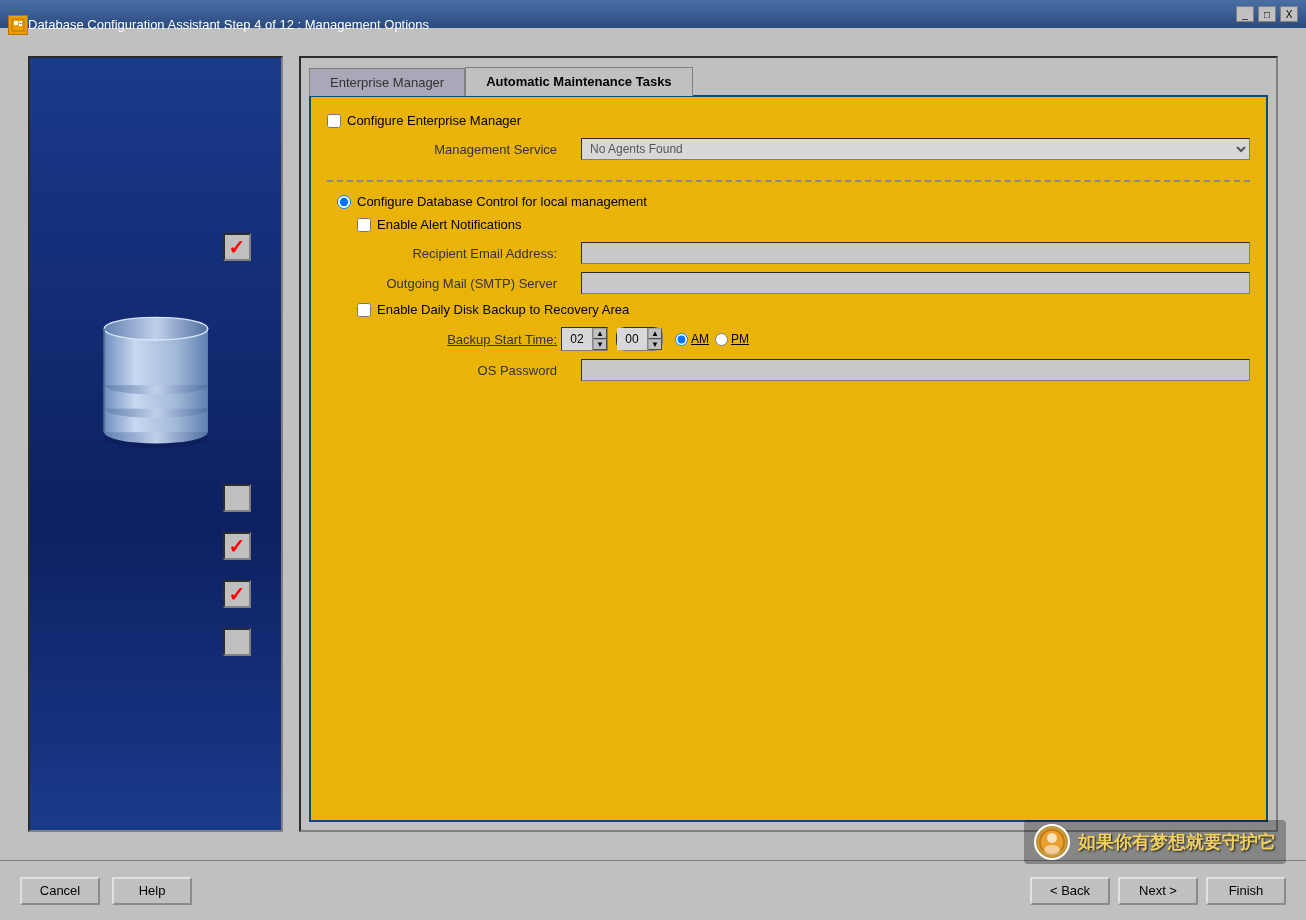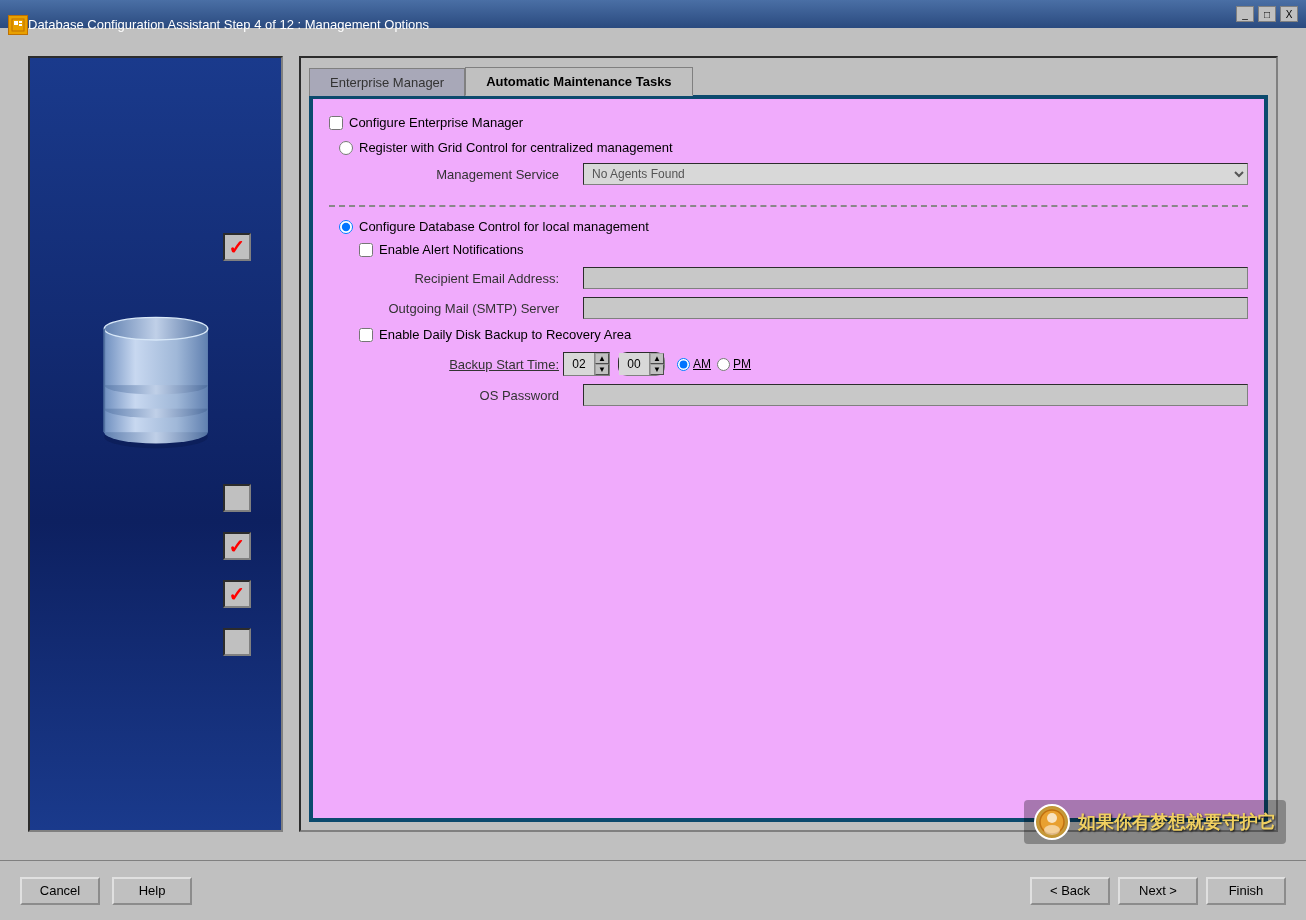--- a/index.html
+++ b/index.html
@@ -166,23 +166,23 @@
       z-index: 2;
     }
     .tab:not(.active) {
       background: #a8a8b8;
       color: #333;
     }
 
     
     .tab-content {
       flex: 1;
-      border: 4px solid #0c4a6e;
+      border: 2px solid #0c4a6e;
       padding: 16px;
-      background: #f0abfc;
+      background: #eab308;
       margin: 0 8px 8px 8px;
       overflow-y: auto;
     }
 
     
     .config-em-section {
       border-bottom: 2px dashed #888;
       padding-bottom: 12px;
       margin-bottom: 12px;
     }
@@ -325,21 +325,21 @@
       background: #c0c0c0;
       border: 2px outset #e0e0e0;
       cursor: pointer;
       font-size: 13px;
       padding: 0 16px;
     }
 
     
     .watermark {
       position: absolute;
-      bottom: 76px;
+      bottom: 56px;
       right: 20px;
       display: flex;
       align-items: center;
       gap: 8px;
       background: rgba(0,0,0,0.3);
       padding: 4px 10px;
       border-radius: 4px;
     }
     .watermark-avatar {
       width: 36px;
@@ -458,24 +458,20 @@
     </div>
 
     <div class="tab-content">
 
       <div class="config-em-section">
         <div class="checkbox-row">
           <input type="checkbox" id="configEM" style="">
           <label for="configEM">Configure Enterprise Manager</label>
         </div>
 
-        <div class="radio-row">
-          <input type="radio" name="em_type" id="gridControl" style="">
-          <label for="gridControl">Register with Grid Control for centralized management</label>
-        </div>
 
         <div class="field-row">
           <span class="field-label">Management Service</span>
           <select class="field-select">
             <option>No Agents Found</option>
           </select>
         </div>
       </div>
 
       <div class="radio-row">

